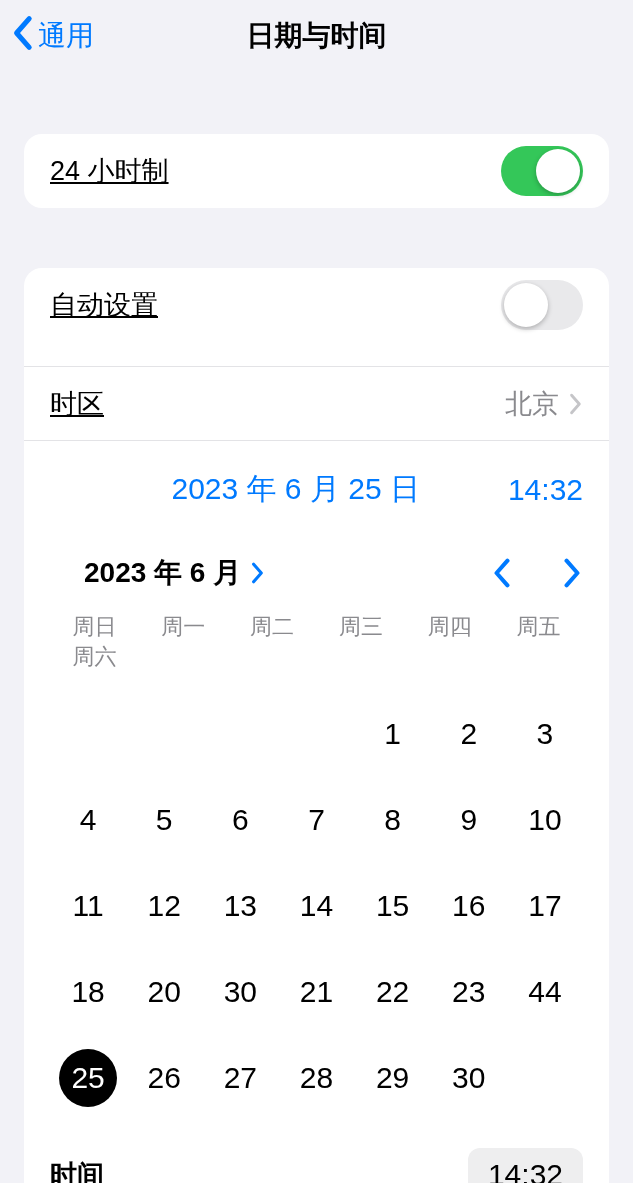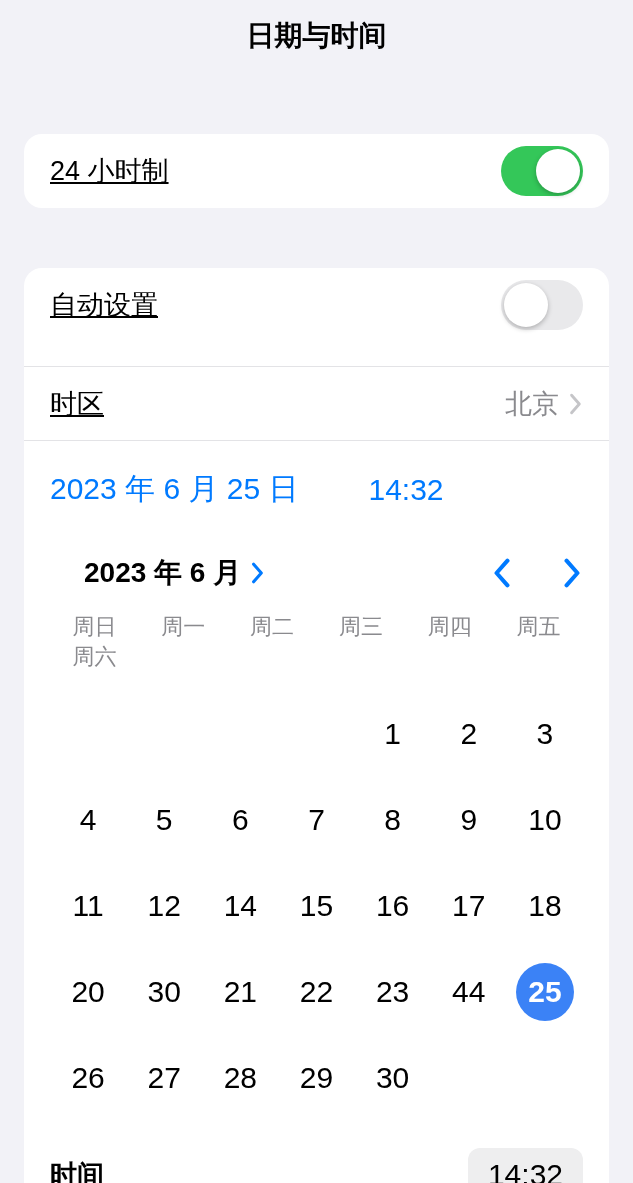--- a/index.html
+++ b/index.html
@@ -70,23 +70,24 @@
       width: 44px; height: 44px; border-radius: 50%;
       background: #fff;
       position: absolute; top: 3px;
       box-shadow: 0 2px 5px rgba(0,0,0,0.25);
     }
     .toggle.on .knob { right: 3px; }
     .toggle.off .knob { left: 3px; }
 
     .date-time-row {
       display: flex;
+      justify-content: flex-end;
       align-items: center;
       padding: 28px 26px 24px 26px;
-      gap: 70px;
+      gap: 88px;
       border-top: 1px solid #e3e3e6;
     }
     .date-time-row .dt-date,
     .date-time-row .dt-time {
       color: #007aff;
       font-size: 30px;
     }
 
     .calendar {
       padding: 0 26px 12px 26px;
@@ -132,26 +133,26 @@
       height: 56px;
       display: flex;
       align-items: center;
       justify-content: center;
       font-size: 30px;
     }
     .day.selected span {
       width: 58px;
       height: 58px;
       border-radius: 50%;
-      background: #3b82f6;
+      background: #000000;
       color: #fff;
       display: flex;
       align-items: center;
       justify-content: center;
-      font-weight: 700;
+      font-weight: 400;
     }
 
     .time-row {
       display: flex;
       align-items: center;
       padding: 14px 26px 18px 26px;
     }
     .time-row .label { font-size: 27px; font-weight: 600; flex: 1; }
     .time-pill {
       background: #eeeeef;
@@ -164,20 +165,28 @@
       margin: 14px 34px 0 34px;
       color: #8a8a8e;
       font-size: 22px;
       letter-spacing: 0.3px;
     }
   </style>
 </head>
 <body>
 
 <div class="navbar">
+  <div class="back-btn">
+    <span>
+      <svg viewBox="0 0 12 20" fill="none">
+          <path d="M10 2 L3 10 L10 18" stroke="#007aff" stroke-width="2.8" stroke-linecap="round" stroke-linejoin="round"></path>
+        </svg>
+    </span>
+    <span class="back-label">通用</span>
+  </div>
   <div class="nav-title">日期与时间</div>
 </div>
 
 <div class="group first">
   <div class="row">
     <div class="label">24 小时制</div>
     <div class="toggle on">
         <div class="knob"></div>
       </div>
   </div>
@@ -272,20 +281,23 @@
         <div class="day">
           <span>10</span>
         </div>
         <div class="day">
           <span>11</span>
         </div>
         <div class="day">
           <span>12</span>
         </div>
         <div class="day">
+          <span>13</span>
+        </div>
+        <div class="day">
           <span>14</span>
         </div>
         <div class="day">
           <span>15</span>
         </div>
         <div class="day">
           <span>16</span>
         </div>
         <div class="day">
           <span>17</span>

